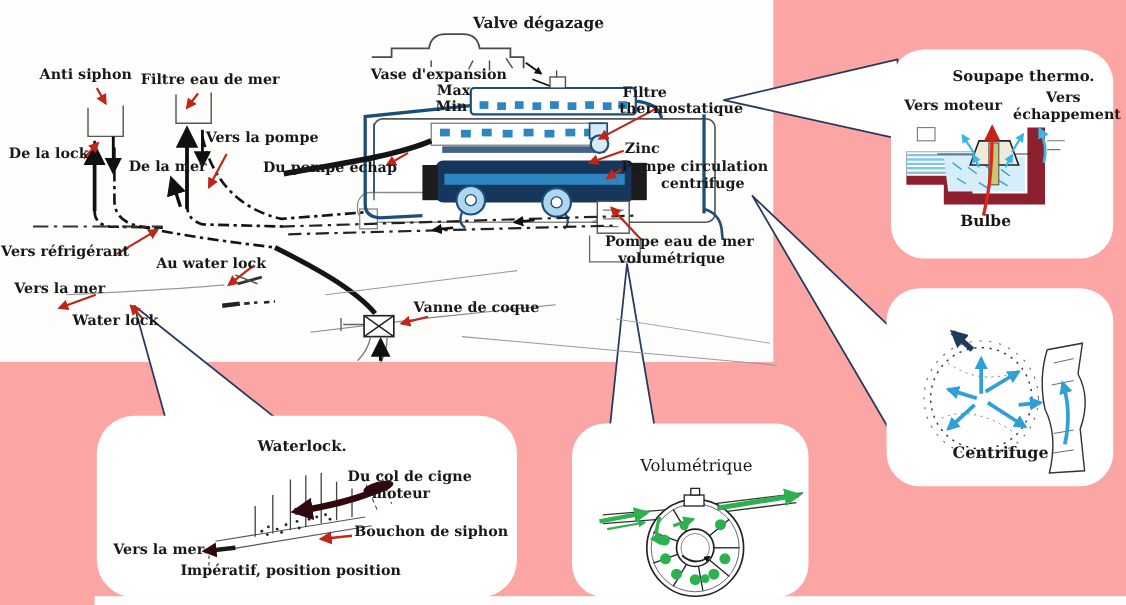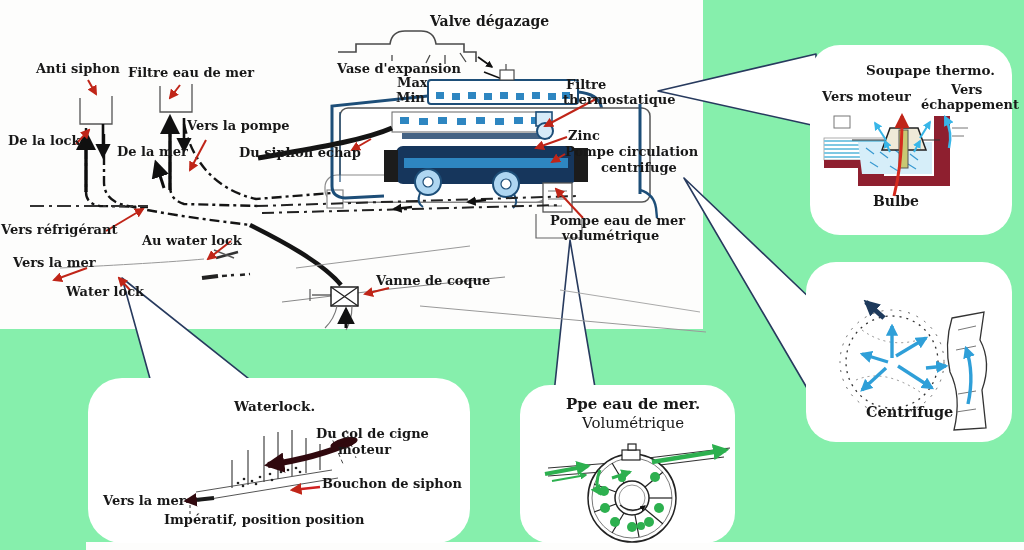--- a/index.html
+++ b/index.html
@@ -1,16 +1,16 @@
 <!DOCTYPE html>
 <html><head>
 <meta charset="utf-8">
 <style>
   html,body{margin:0;padding:0;background:#111;}
-  #stage{position:relative;width:1024px;height:550px;background:#86efac;overflow:hidden;
+  #stage{position:relative;width:1024px;height:550px;background:#fca5a5;overflow:hidden;
          font-family:"DejaVu Serif","Liberation Serif",serif;}
   .panel{position:absolute;left:0;top:0;width:703px;height:329px;background:#fdfdfc;z-index:1;}
   .bottom-strip{position:absolute;left:86px;top:542px;width:938px;height:8px;background:#fdfdfc;z-index:1;}
   svg.art{position:absolute;left:0;top:0;z-index:2;}
   svg.art2{position:absolute;left:0;top:0;z-index:4;}
   .callout{position:absolute;background:#ffffff;z-index:3;}
   #box-soupape{left:810px;top:45px;width:202px;height:190px;border-radius:30px;}
   #box-pompe-circ{left:806px;top:262px;width:206px;height:180px;border-radius:30px;}
   #box-waterlock{left:88px;top:378px;width:382px;height:165px;border-radius:34px;}
   #box-ppe{left:520px;top:385px;width:215px;height:158px;border-radius:30px;}
@@ -309,21 +309,21 @@
 
   <div class="lbl" style="left:430px;top:14px;font-size:14px">Valve dégazage</div>
   <div class="lbl" style="left:337px;top:62px">Vase d'expansion</div>
   <div class="lbl" style="left:397px;top:76px">Max</div>
   <div class="lbl" style="left:396px;top:91px">Min</div>
   <div class="lbl" style="left:36px;top:62px">Anti siphon</div>
   <div class="lbl" style="left:128px;top:66px">Filtre eau de mer</div>
   <div class="lbl" style="left:8px;top:134px">De la lock</div>
   <div class="lbl" style="left:187px;top:119px">Vers la pompe</div>
   <div class="lbl" style="left:117px;top:145px">De la mer</div>
-  <div class="lbl" style="left:239px;top:146px">Du siphon échap</div>
+  <div class="lbl" style="left:239px;top:146px">Du pompe échap</div>
   <div class="lbl" style="left:566px;top:78px">Filtre</div>
   <div class="lbl" style="left:563px;top:93px">thermostatique</div>
   <div class="lbl" style="left:568px;top:129px">Zinc</div>
   <div class="lbl" style="left:565px;top:145px">Pompe circulation</div>
   <div class="lbl" style="left:601px;top:161px">centrifuge</div>
   <div class="lbl" style="left:550px;top:214px">Pompe eau de mer</div>
   <div class="lbl" style="left:562px;top:229px">volumétrique</div>
   <div class="lbl" style="left:1px;top:223px">Vers réfrigérant</div>
   <div class="lbl" style="left:142px;top:234px">Au water lock</div>
   <div class="lbl" style="left:13px;top:256px">Vers la mer</div>
@@ -338,16 +338,15 @@
 
   <div class="lbl" style="left:866px;top:404px;font-size:14.5px">Centrifuge</div>
 
   <div class="lbl" style="left:234px;top:399px;font-size:13.5px">Waterlock.</div>
   <div class="lbl" style="left:316px;top:427px">Du col de cigne</div>
   <div class="lbl" style="left:338px;top:443px">moteur</div>
   <div class="lbl" style="left:322px;top:477px">Bouchon de siphon</div>
   <div class="lbl" style="left:103px;top:494px">Vers la mer</div>
   <div class="lbl" style="left:164px;top:513px">Impératif, position position</div>
 
-  <div class="lbl" style="left:566px;top:396px;font-size:15px">Ppe  eau de mer.</div>
   <div class="lbl n" style="left:582px;top:415px;font-size:15px">Volumétrique</div>
 
 </div>
 
 </body></html>

